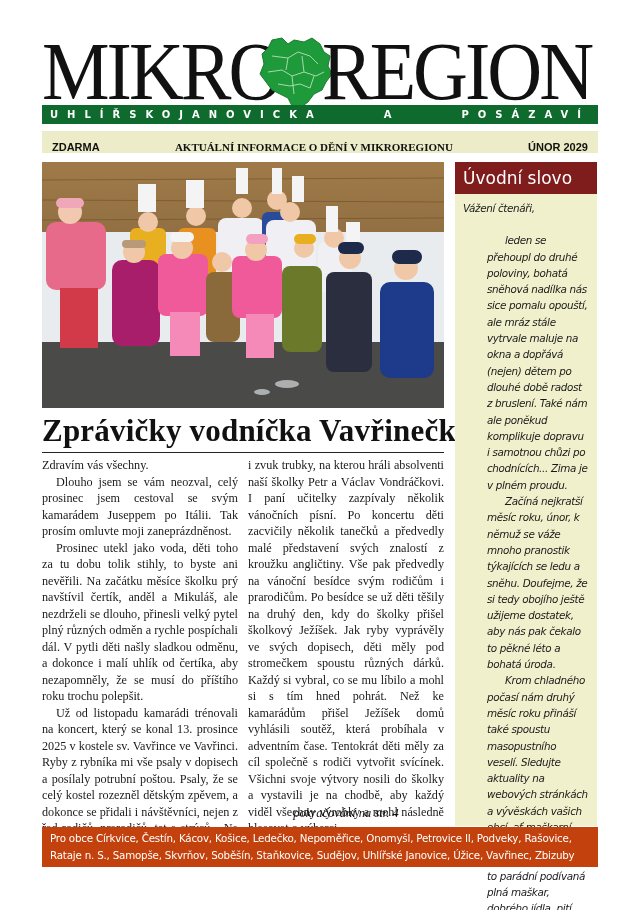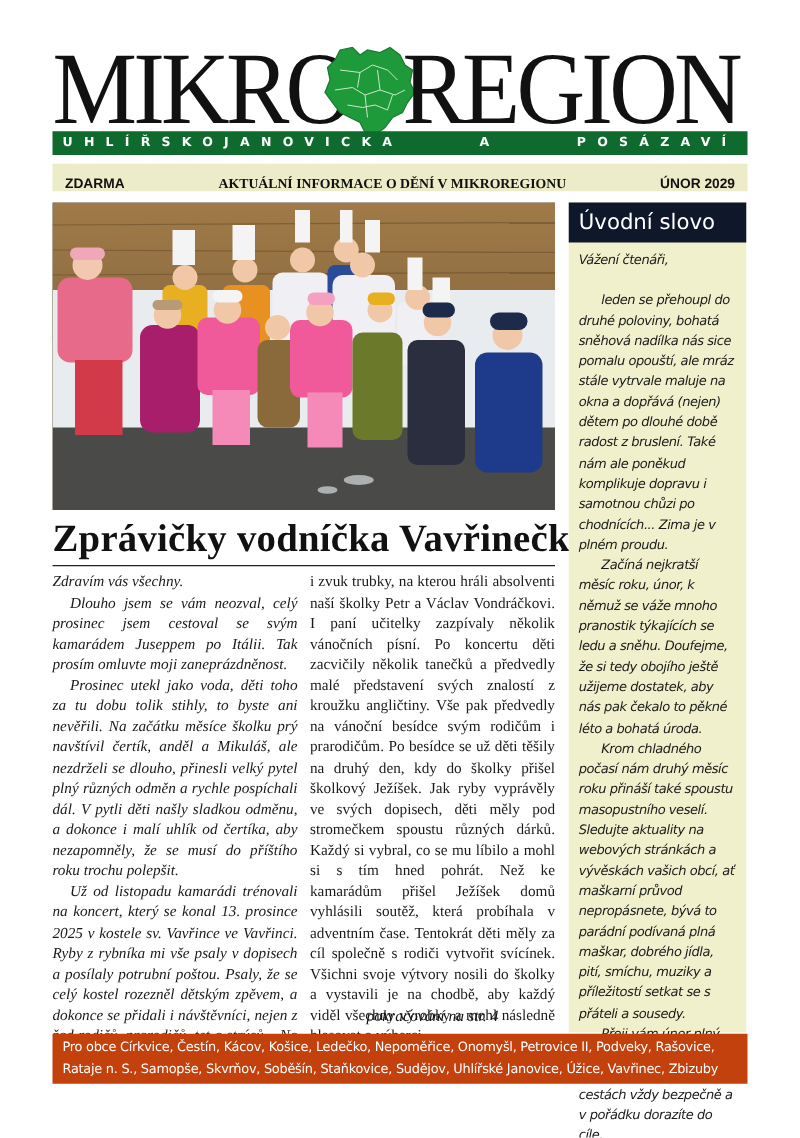--- a/index.html
+++ b/index.html
@@ -11,30 +11,30 @@
   .mast-map { position: absolute; left: 216px; top: 6px; width: 80px; height: 76px; }
   .green-band { position: absolute; left: 42px; top: 105px; width: 556px; height: 19px; background: #0f6a2e; color: #fff; font-family: "DejaVu Sans", sans-serif; font-weight: bold; font-size: 10px; line-height: 19px; }
   .band-inner { display: flex; justify-content: space-between; padding: 0 8px; letter-spacing: 9px; }
   .info-bar { position: absolute; left: 42px; top: 131px; width: 556px; height: 22px; background: #ececc8; display: flex; align-items: flex-end; justify-content: space-between; padding: 0 10px; box-sizing: border-box; }
   .info-left, .info-right { font-family: "Liberation Sans", sans-serif; font-weight: bold; font-size: 11px; }
   .info-center { font-family: "Liberation Serif", serif; font-weight: bold; font-size: 11px; }
   .photo { position: absolute; left: 42px; top: 162px; width: 402px; height: 246px; overflow: hidden; background: #6b5a3f; }
   .article-title { position: absolute; left: 42px; top: 412px; width: 402px; font-family: "Liberation Serif", serif; font-weight: bold; font-size: 31px; line-height: 38px; letter-spacing: 0.2px; white-space: nowrap; }
   .rule { position: absolute; left: 42px; top: 452px; width: 402px; height: 1px; background: #222; }
   .col { position: absolute; top: 457px; width: 196px; font-size: 12.2px; line-height: 16.5px; text-align: justify; color: #1a1a1a; }
-  .col1 { left: 42px; font-style: italic; }
+  .col1 { left: 42px; }
   .col2 { left: 248px; }
   .col p { margin: 0; }
   .col .ind { text-indent: 14px; }
   .continued { position: absolute; left: 248px; top: 806px; width: 196px; text-align: center; font-style: italic; font-size: 12.5px; }
   .sidebar { position: absolute; left: 455px; top: 162px; width: 142px; height: 664px; background: #f0f0cc; }
-  .sidebar-head { background: #0f172a; color: #fff; font-family: "DejaVu Sans", sans-serif; font-size: 17px; height: 32px; line-height: 32px; padding-left: 8px; }
+  .sidebar-head { background: #7f1d1d; color: #fff; font-family: "DejaVu Sans", sans-serif; font-size: 17px; height: 32px; line-height: 32px; padding-left: 8px; }
   .sidebar-body { padding: 6px 8px 0 8px; font-family: "DejaVu Sans", sans-serif; font-style: italic; font-size: 10.4px; line-height: 16.3px; color: #1a1a1a; letter-spacing: -0.35px; }
   .sidebar-body p { margin: 0; }
-  .sidebar-body .ind { text-indent: 18px; }
+  .sidebar-body .ind { text-indent: 18px; margin-left: 24px; }
   .sidebar-body .gap { margin-top: 16px; }
   .footer { position: absolute; left: 42px; top: 827px; width: 556px; height: 40px; background: #c2410c; color: #fff; font-family: "DejaVu Sans", sans-serif; font-size: 10.3px; line-height: 17px; padding: 3px 8px; box-sizing: border-box; letter-spacing: -0.2px; }
 </style>
 </head>
 <body>
 
 <div class="masthead">
   <div class="mast-word mast-left">MIKRO</div>
   <svg class="mast-map" viewBox="0 0 80 76">
     <path d="M14 4 L24 2 L30 8 L36 4 L46 6 L54 2 L62 8 L66 16 L72 20 L70 30 L74 38 L68 46 L64 54 L56 58 L50 66 L42 72 L34 70 L30 62 L22 58 L14 54 L8 46 L2 38 L6 28 L4 18 L10 12 Z" fill="#1f9a3a" stroke="#1a7a30" stroke-width="1"></path>

